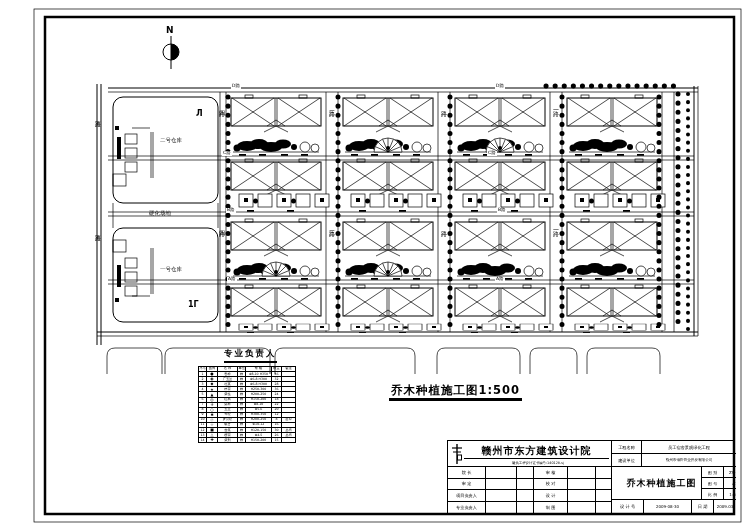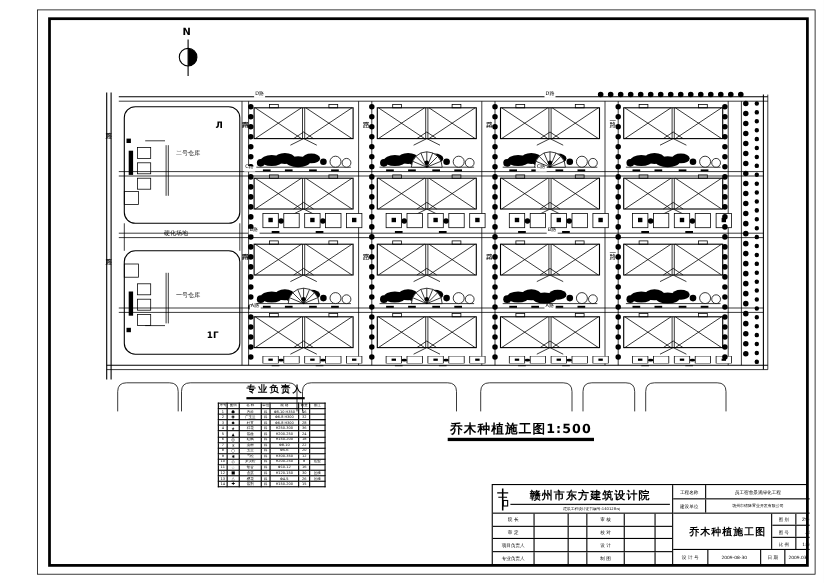--- a/index.html
+++ b/index.html
@@ -401,21 +401,21 @@
             <td>紫荆</td>
             <td>株</td>
             <td>H150-200</td>
             <td>15</td>
             <td></td>
           </tr>
         </tbody>
     </table>
   </div>
 
-  <div class="ov caption" style="left:407px;top:385px;">乔木种植施工图1:500</div>
+  <div class="ov caption" style="left:389px;top:385px;">乔木种植施工图1:500</div>
 
   <div class="tb">
     <div class="abs tb-left">
       <div class="abs tb-head">
         <svg class="abs" style="left:3px;top:2px;" width="12" height="22" viewBox="0 0 12 22">
           <line x1="6" y1="1" x2="6" y2="21" stroke="#000" stroke-width="1.4"></line>
           <line x1="1" y1="5" x2="11" y2="5" stroke="#000" stroke-width="1.2"></line>
           <line x1="2" y1="9" x2="10" y2="9" stroke="#000" stroke-width="1"></line>
           <rect x="6.5" y="12" width="4" height="5" fill="none" stroke="#000" stroke-width="1"></rect>
         </svg>

